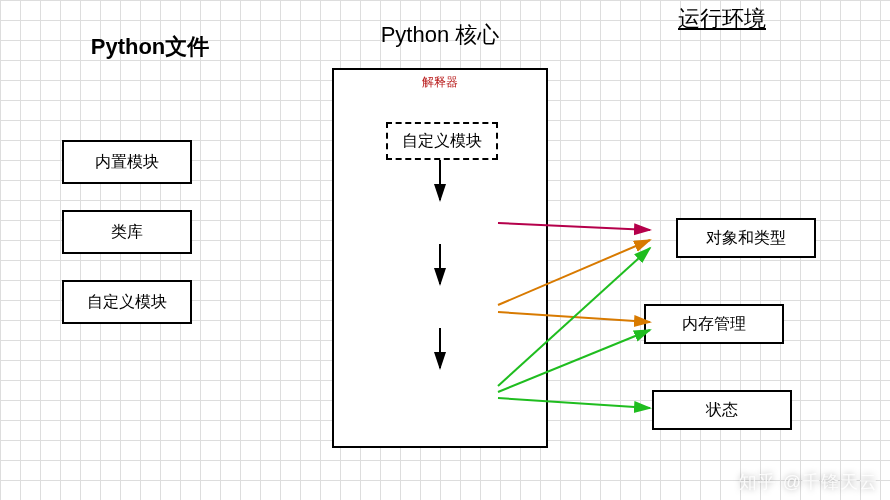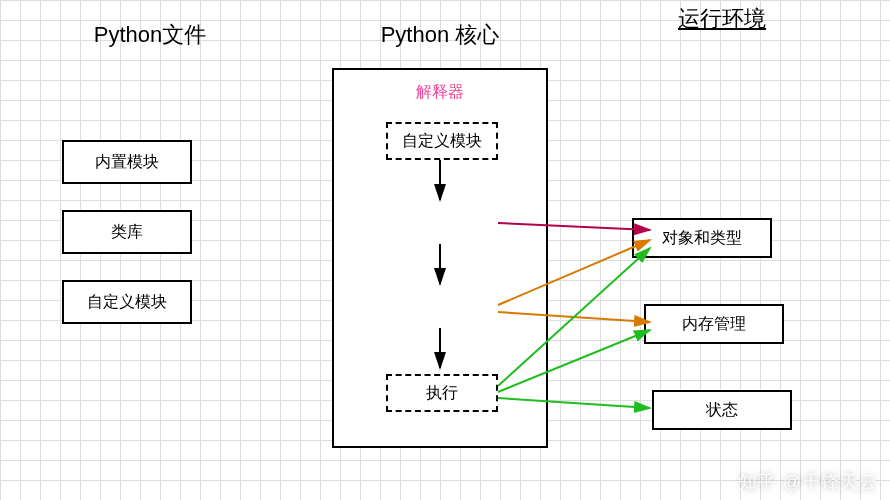--- a/index.html
+++ b/index.html
@@ -50,23 +50,23 @@
     position: absolute;
     left: 332px;
     top: 68px;
     width: 216px;
     height: 380px;
     border: 2px solid #000;
     background: #fff;
   }
   .interpreter-title {
     text-align: center;
-    font-size: 16px;
-    margin-top: 12px;
-    color: #ec4899;
+    font-size: 12px;
+    margin-top: 4px;
+    color: #b91c1c;
   }
   .stage-box {
     position: absolute;
     left: 52px;
     width: 112px;
     height: 38px;
     border: 2px dashed #000;
     background: #fff;
     display: flex;
     align-items: center;
@@ -87,35 +87,34 @@
   svg.overlay {
     position: absolute;
     left: 0; top: 0;
     width: 890px; height: 500px;
     pointer-events: none;
   }
 </style>
 </head>
 <body>
 
-<div class="col-title" style="left:60px; top:20px; width:180px;">Python文件</div>
+<div class="col-title" style="left:60px; top:32px; width:180px;font-weight:bold;">Python文件</div>
 <div class="col-title" style="left:340px; top:20px; width:200px;">Python 核心</div>
 <div class="col-title" style="left:632px; top:4px; width:180px;text-decoration:underline;">运行环境</div>
 
 <div class="file-box" style="left:62px; top:140px;">内置模块</div>
 <div class="file-box" style="left:62px; top:210px;">类库</div>
 <div class="file-box" style="left:62px; top:280px;">自定义模块</div>
 
 <div class="interpreter-box">
   <div class="interpreter-title">解释器</div>
   <div class="stage-box" style="top:52px;">自定义模块</div>
-  <div class="stage-box" style="top:304px;">执行</div>
 </div>
 
-<div class="env-box" style="left:632px; top:218px;">对象和类型</div>
+<div class="env-box" style="left:676px; top:218px;">对象和类型</div>
 <div class="env-box" style="left:644px; top:304px;">内存管理</div>
 <div class="env-box" style="left:652px; top:390px;">状态</div>
 
 <svg class="overlay">
   <defs>
     <marker id="ah-black" markerWidth="10" markerHeight="10" refX="8" refY="3" orient="auto">
       <path d="M0,0 L0,6 L9,3 z" fill="#000"></path>
     </marker>
     <marker id="ah-red" markerWidth="10" markerHeight="10" refX="8" refY="3" orient="auto">
       <path d="M0,0 L0,6 L9,3 z" fill="#b5004b"></path>

